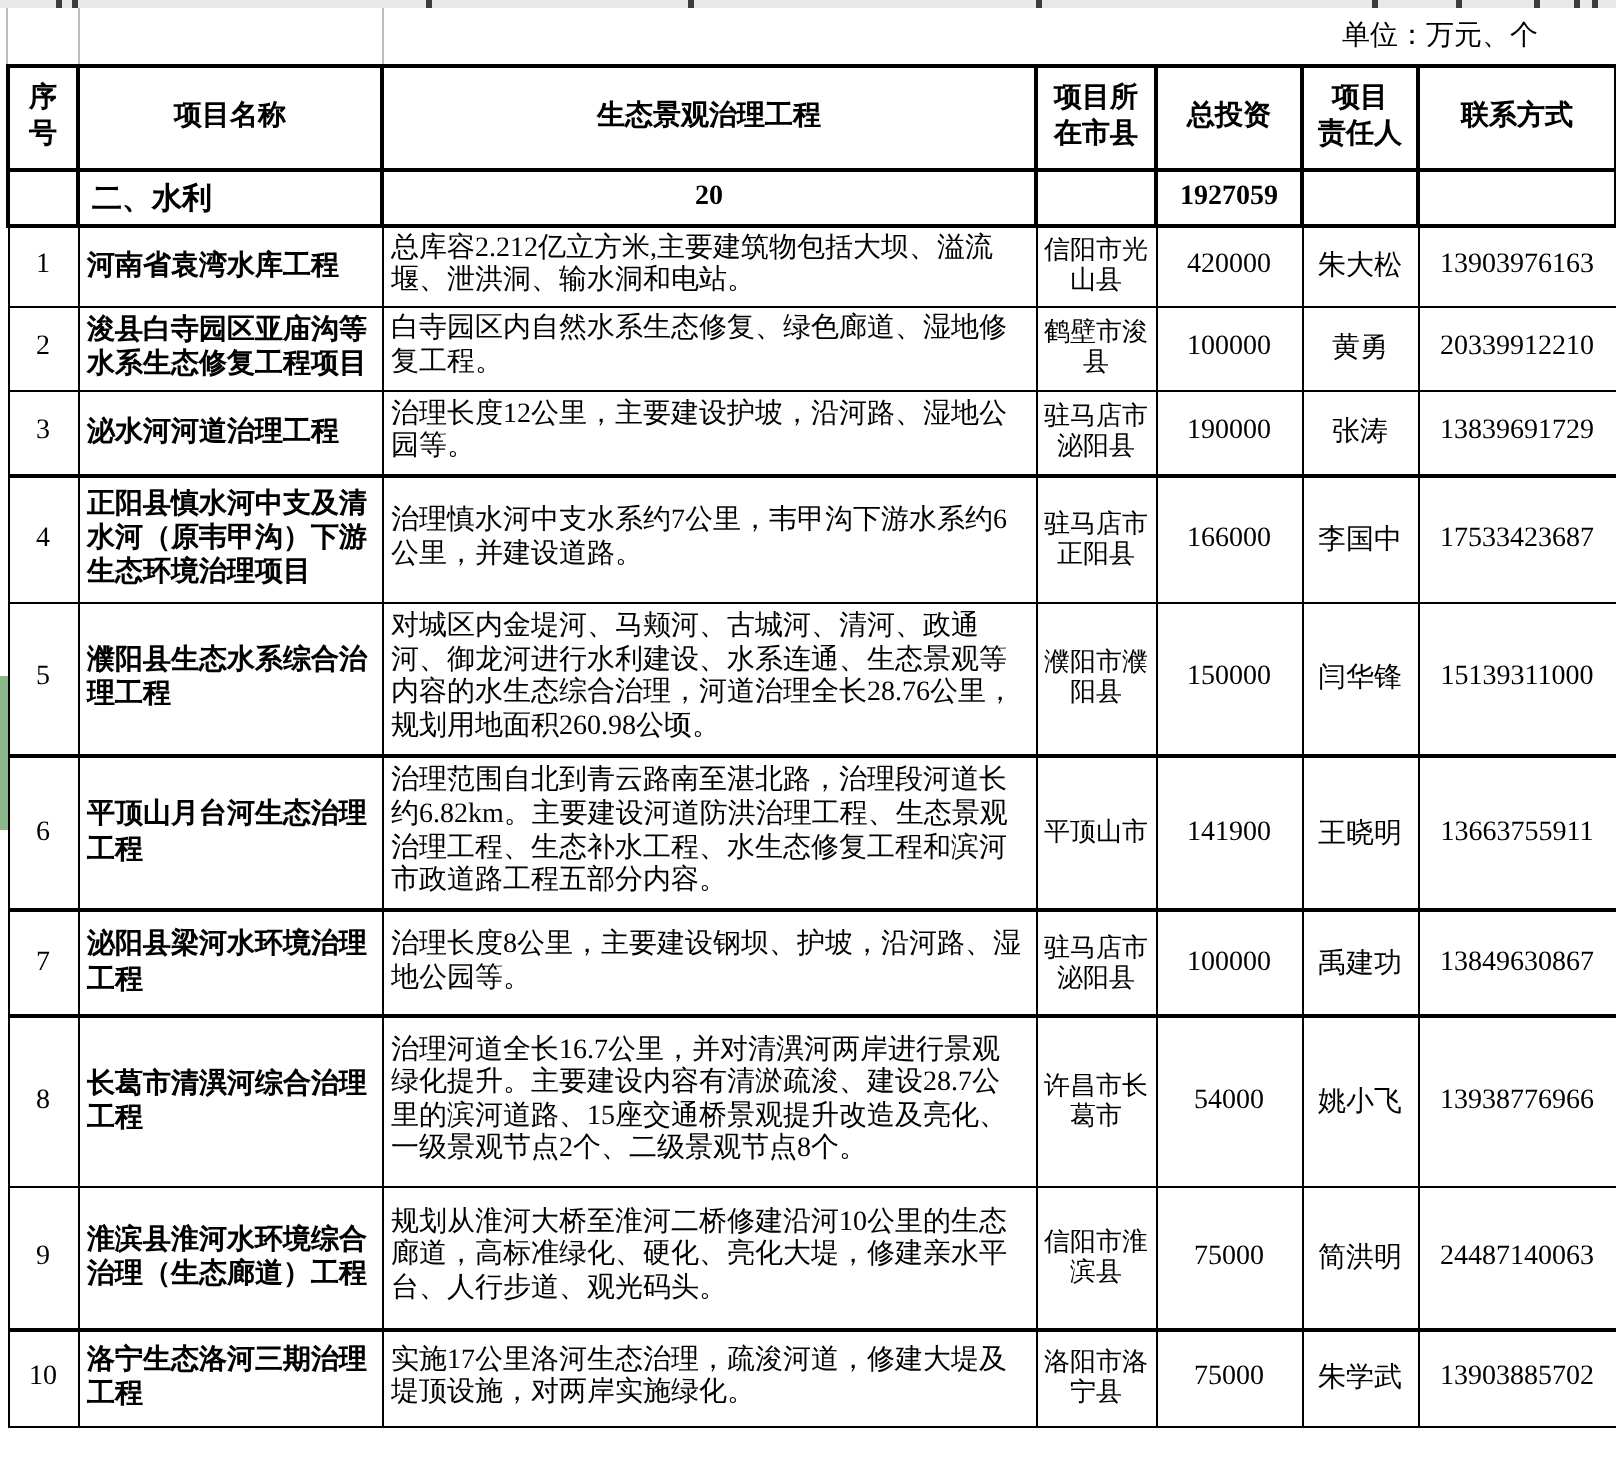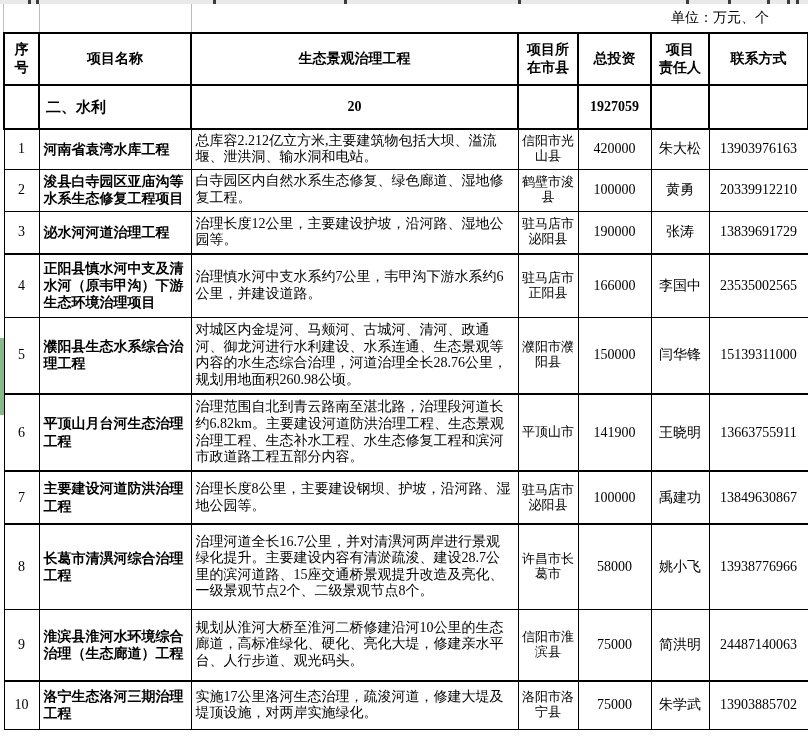--- a/index.html
+++ b/index.html
@@ -34,21 +34,21 @@
     white-space:pre-line;line-height:1.3;height:48px;padding:1px 2px;
   }
   .main td{font-size:14px;padding:1px 3px;}
   td.c{text-align:center;margin-top:36px;}
   td.l{text-align:left;}
   td.name{line-height:1.22;padding:1px 4px;font-weight:bold;}
   td.content{line-height:1.18;padding:1px 4px;}
   td.loc{font-size:13px;line-height:1.15;padding:1px 2px;}
   tr.section-row td{border-width:2px;font-weight:bold;}
   tr.section-row td.sec-name{font-size:15px;padding-left:6px;}
-  tr.section-row{height:44px;}
+  tr.section-row{height:28px;}
   tr.thick-top td{border-top-width:2px;}
   
   .selection-strip{position:absolute;left:0;top:338px;width:4px;height:77px;background:var(--selection-green);}
 </style>
 </head>
 <body>
 
 <div class="screen">
 
   <div class="top-strip">
@@ -134,21 +134,21 @@
             <td class="c">张涛</td>
             <td class="c">13839691729</td>
           </tr>
           <tr class="thick-top" style="height: 63px;">
             <td class="c">4</td>
             <td class="l name">正阳县慎水河中支及清水河（原韦甲沟）下游生态环境治理项目</td>
             <td class="l content">治理慎水河中支水系约7公里，韦甲沟下游水系约6公里，并建设道路。</td>
             <td class="c loc">驻马店市正阳县</td>
             <td class="c">166000</td>
             <td class="c">李国中</td>
-            <td class="c">23535002565</td>
+            <td class="c">17533423687</td>
           </tr>
           <tr style="height: 77px;">
             <td class="c">5</td>
             <td class="l name">濮阳县生态水系综合治理工程</td>
             <td class="l content">对城区内金堤河、马颊河、古城河、清河、政通河、御龙河进行水利建设、水系连通、生态景观等内容的水生态综合治理，河道治理全长28.76公里，规划用地面积260.98公顷。</td>
             <td class="c loc">濮阳市濮阳县</td>
             <td class="c">150000</td>
             <td class="c">闫华锋</td>
             <td class="c">15139311000</td>
           </tr>
@@ -156,33 +156,33 @@
             <td class="c">6</td>
             <td class="l name">平顶山月台河生态治理工程</td>
             <td class="l content">治理范围自北到青云路南至湛北路，治理段河道长约6.82km。主要建设河道防洪治理工程、生态景观治理工程、生态补水工程、水生态修复工程和滨河市政道路工程五部分内容。</td>
             <td class="c loc">平顶山市</td>
             <td class="c">141900</td>
             <td class="c">王晓明</td>
             <td class="c">13663755911</td>
           </tr>
           <tr class="thick-top" style="height: 53px;">
             <td class="c">7</td>
-            <td class="l name">主要建设河道防洪治理工程</td>
+            <td class="l name">泌阳县梁河水环境治理工程</td>
             <td class="l content">治理长度8公里，主要建设钢坝、护坡，沿河路、湿地公园等。</td>
             <td class="c loc">驻马店市泌阳县</td>
             <td class="c">100000</td>
             <td class="c">禹建功</td>
             <td class="c">13849630867</td>
           </tr>
           <tr class="thick-top" style="height: 85px;">
             <td class="c">8</td>
             <td class="l name">长葛市清潩河综合治理工程</td>
             <td class="l content">治理河道全长16.7公里，并对清潩河两岸进行景观绿化提升。主要建设内容有清淤疏浚、建设28.7公里的滨河道路、15座交通桥景观提升改造及亮化、一级景观节点2个、二级景观节点8个。</td>
             <td class="c loc">许昌市长葛市</td>
-            <td class="c">58000</td>
+            <td class="c">54000</td>
             <td class="c">姚小飞</td>
             <td class="c">13938776966</td>
           </tr>
           <tr style="height: 72px;">
             <td class="c">9</td>
             <td class="l name">淮滨县淮河水环境综合治理（生态廊道）工程</td>
             <td class="l content">规划从淮河大桥至淮河二桥修建沿河10公里的生态廊道，高标准绿化、硬化、亮化大堤，修建亲水平台、人行步道、观光码头。</td>
             <td class="c loc">信阳市淮滨县</td>
             <td class="c">75000</td>
             <td class="c">简洪明</td>

